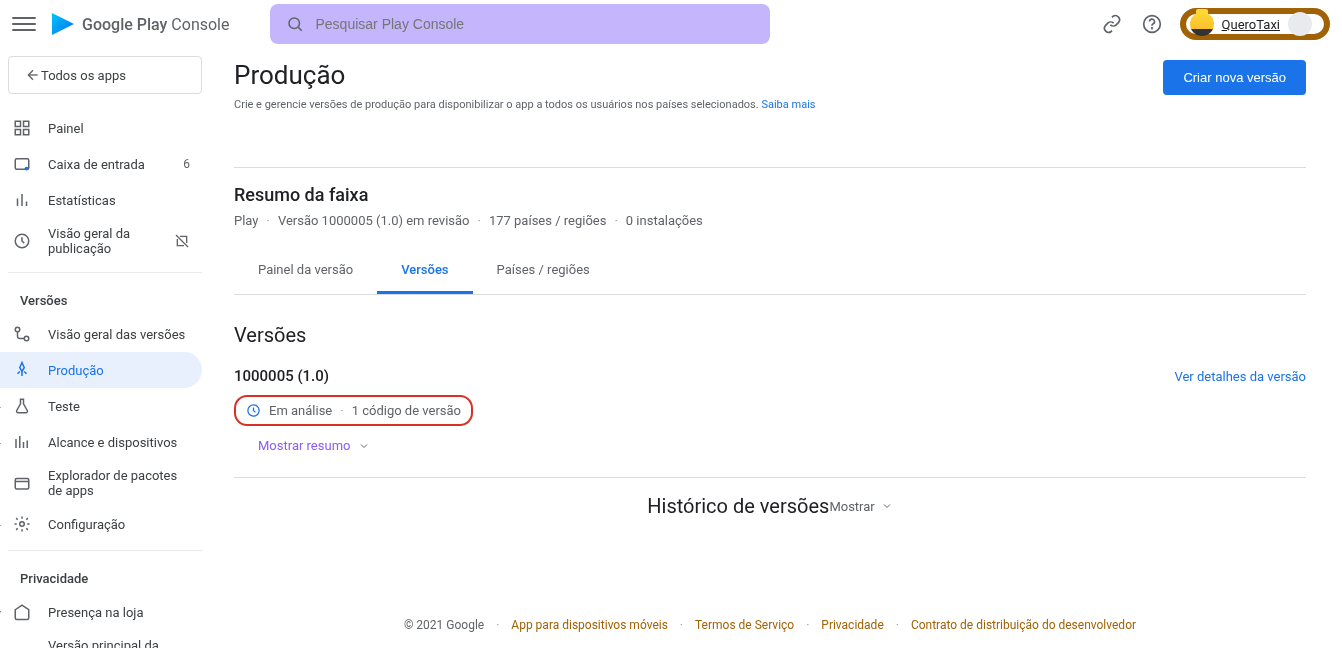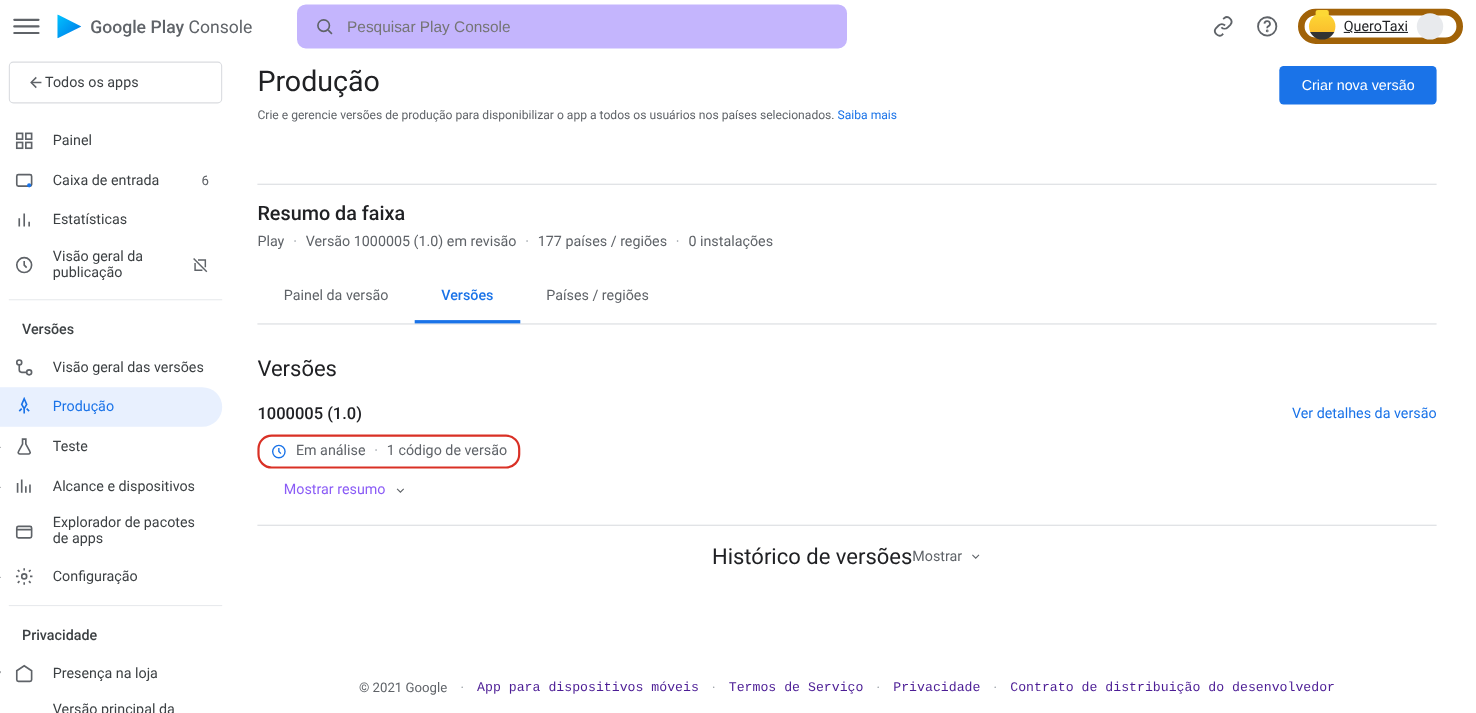--- a/index.html
+++ b/index.html
@@ -66,21 +66,21 @@
     .status-box { border: 2px solid #d93025; border-radius: 13px; display: inline-flex; align-items: center; gap: 8px; padding: 6px 10px; margin-top: 10px; font-size: 13px; color: #5f6368; }
     .status-box .sep { color: #9aa0a6; }
     .clock-icon { color: #1a73e8; }
     
     .show-summary { display: flex; align-items: center; gap: 8px; font-size: 13px; color: #8b5cf6; margin-top: 12px; cursor: pointer; margin-left: 24px; }
     
     .history-row { display: flex; justify-content: center; align-items: center; }
     .show-btn { display: flex; align-items: center; gap: 6px; font-size: 13px; color: #5f6368; cursor: pointer; }
     
     .footer { text-align: center; font-size: 12px; color: #5f6368; margin-top: 100px; display: flex; justify-content: center; gap: 12px; flex-wrap: wrap; }
-    .footer a { color: #4c1d95; text-decoration: none; font-family: Liberation Mono, monospace; }
+    .footer a { color: #a16207; text-decoration: none; }
     .footer .sep { color: #9aa0a6; }
     
     svg { display: block; }
   </style>
 </head>
 <body>
 
 <div class="header">
   <div class="menu-icon">
     <span></span>

